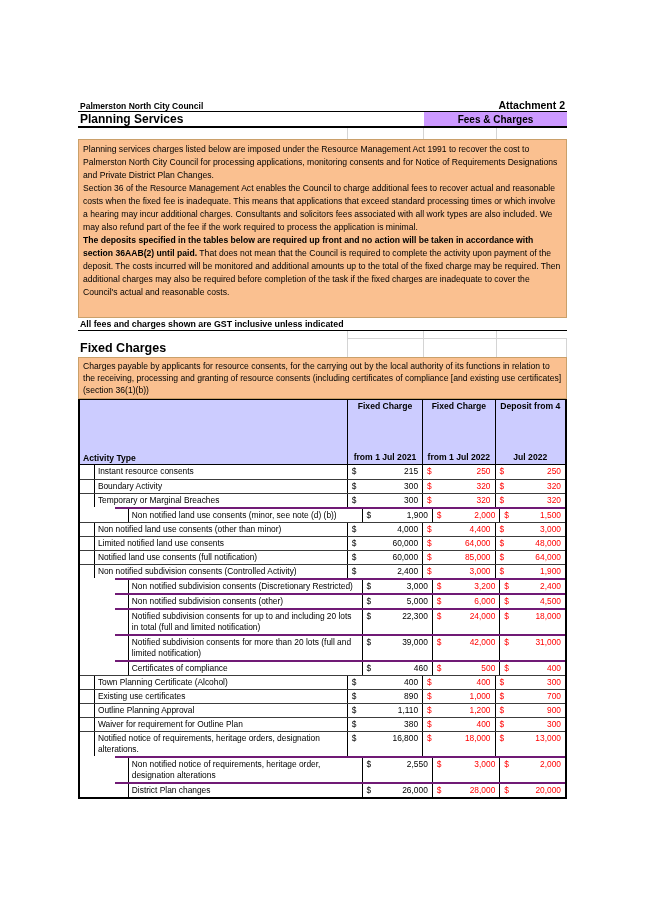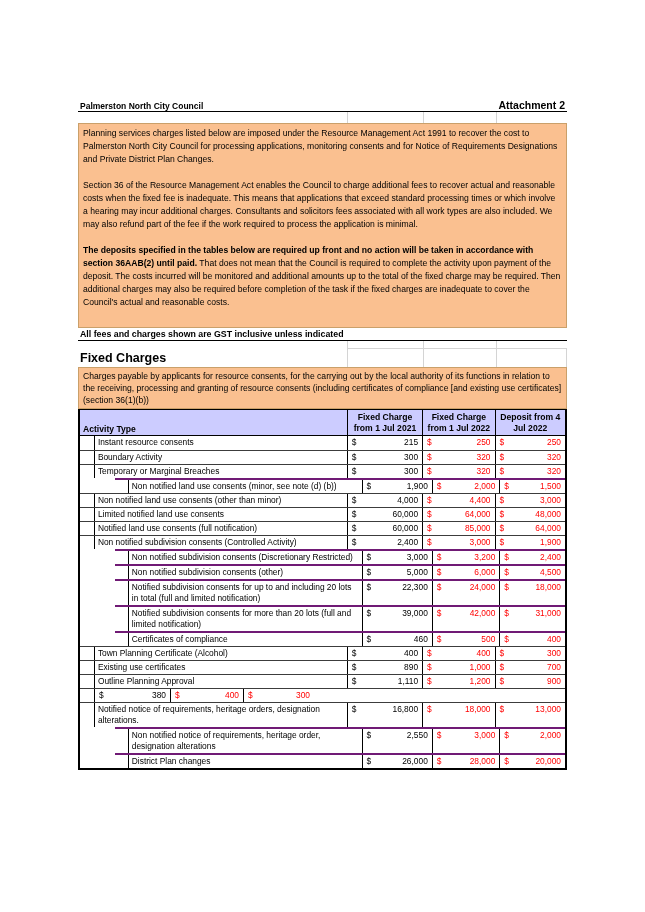--- a/index.html
+++ b/index.html
@@ -20,34 +20,34 @@
                 display:flex; align-items:center; justify-content:center; }
   .hrow3 { position:relative; height:11px; }
 
   
   .vl { position:absolute; top:0; bottom:0; width:1px; background:#d4d4d4; display:block; }
   .hl { position:absolute; left:269px; right:0; bottom:0; height:1px; background:#d4d4d4; display:block; }
 
   
   .orange { background:#FAC090; border:1px solid #caa06a; font-size:8.6px; line-height:13px; }
   .intro { padding:3px 5px 18px 4px; }
-  .intro p + p { margin-top:13px; }
+  .intro p + p { }
   .b { font-weight:bold; }
 
   .gst-row { font-size:8.8px; font-weight:bold; border-bottom:1px solid #000;
              height:13px; line-height:12px; padding-left:2px; }
   .grid-row { position:relative; height:8px; }
   .section-title-row { position:relative; height:18px; display:flex; align-items:center; }
   .section-title { font-size:12.5px; font-weight:bold; padding-left:2px; }
   .section-desc { padding:2px 4px; line-height:12px; font-size:8.6px; }
 
   
   .ftable { border:2px solid #000; border-top-width:1.5px; margin-top:0; }
   .thead { display:flex; background:#CCCCFF; border-bottom:1.5px solid #000; min-height:26px; }
-  .thead .hc { font-size:8.6px; font-weight:bold; }
+  .thead .hc { font-size:8.6px; font-weight:bold;gap:40px; }
   .hc-activity { width:269px; display:flex; align-items:flex-end; padding:1px 3px; }
   .hc-col { display:flex; flex-direction:column; justify-content:center; align-items:center;
             text-align:center; border-left:1px solid #000; padding:1px 2px; line-height:11px; }
   .hc-c2 { width:76px; } .hc-c3 { width:73px; } .hc-c4 { width:71px; }
 
   .trow { display:flex; min-height:14px; }
   .trow + .trow { border-top:1px solid #3c3c3c; }
   .trow.sep { border-top:2px solid #701a75;margin-left:35px; }
   .c0 { width:14px; }
   .c1 { width:255px; border-left:1px solid #000; padding:1px 3px; font-size:8.4px; line-height:11px; }
@@ -60,20 +60,24 @@
 <body>
 
 <div class="page">
   <div class="content">
 
     <div class="hrow1">
       <span class="council">Palmerston North City Council</span>
       <span class="attachment">Attachment 2</span>
     </div>
 
+    <div class="hrow2">
+      <span class="doc-title">Planning Services</span>
+      <span class="fees-badge">Fees &amp; Charges</span>
+    </div>
 
     <div class="hrow3">
       <i class="vl" style="left:269px"></i>
       <i class="vl" style="left:345px"></i>
       <i class="vl" style="left:418px"></i>
     </div>
 
     <div class="orange intro">
       <p>Planning services charges listed below are imposed under the Resource Management Act 1991 to recover the cost to Palmerston North City Council for processing applications, monitoring consents and for Notice of Requirements Designations and Private District Plan Changes.</p>
       <p>Section 36 of the Resource Management Act enables the Council to charge additional fees to recover actual and reasonable costs when the fixed fee is inadequate.  This means that applications that exceed standard processing times or which involve a hearing may incur additional charges.  Consultants and solicitors fees associated with all work types are also included.    We may also refund part of the fee if the work required to process the application is minimal.</p>
@@ -367,20 +371,21 @@
               <span>$</span>
               <span>1,200</span>
             </div>
             <div class="c4 money red">
               <span>$</span>
               <span>900</span>
             </div>
           </div>
           <div class="trow">
             <div class="c0"></div>
+            <div class="c1">Waiver for requirement for Outline Plan</div>
             <div class="c2 money">
               <span>$</span>
               <span>380</span>
             </div>
             <div class="c3 money red">
               <span>$</span>
               <span>400</span>
             </div>
             <div class="c4 money red">
               <span>$</span>

